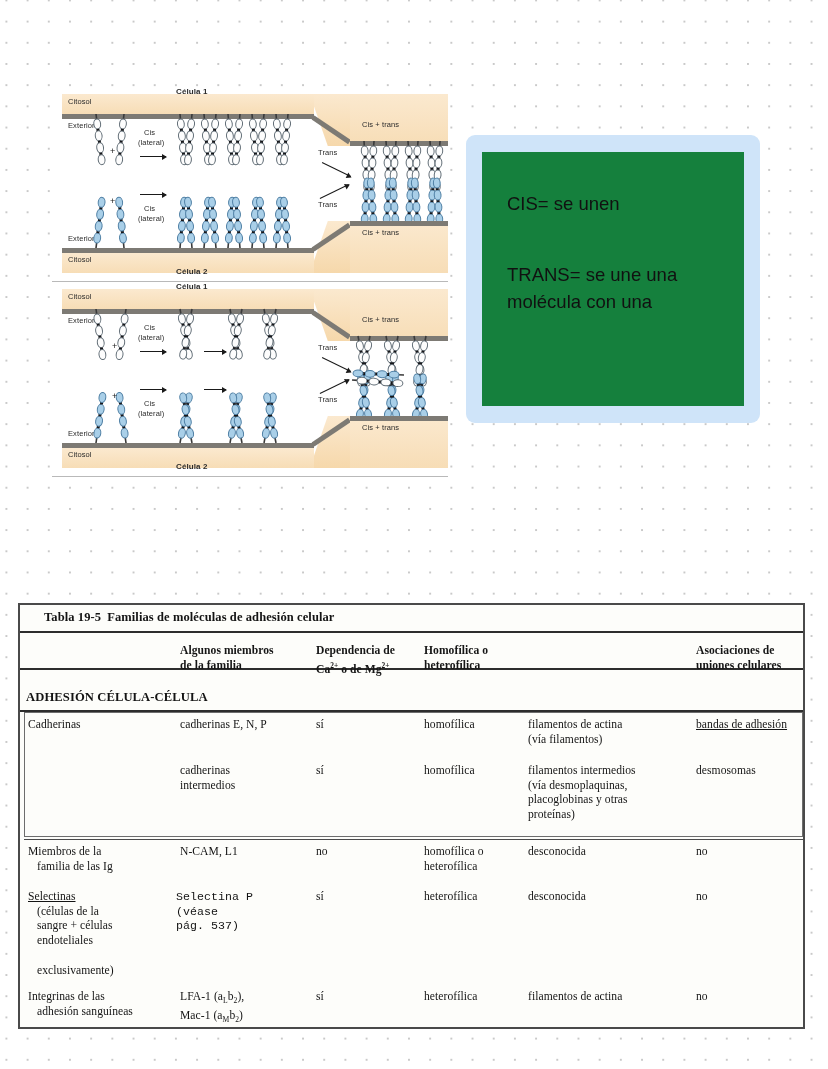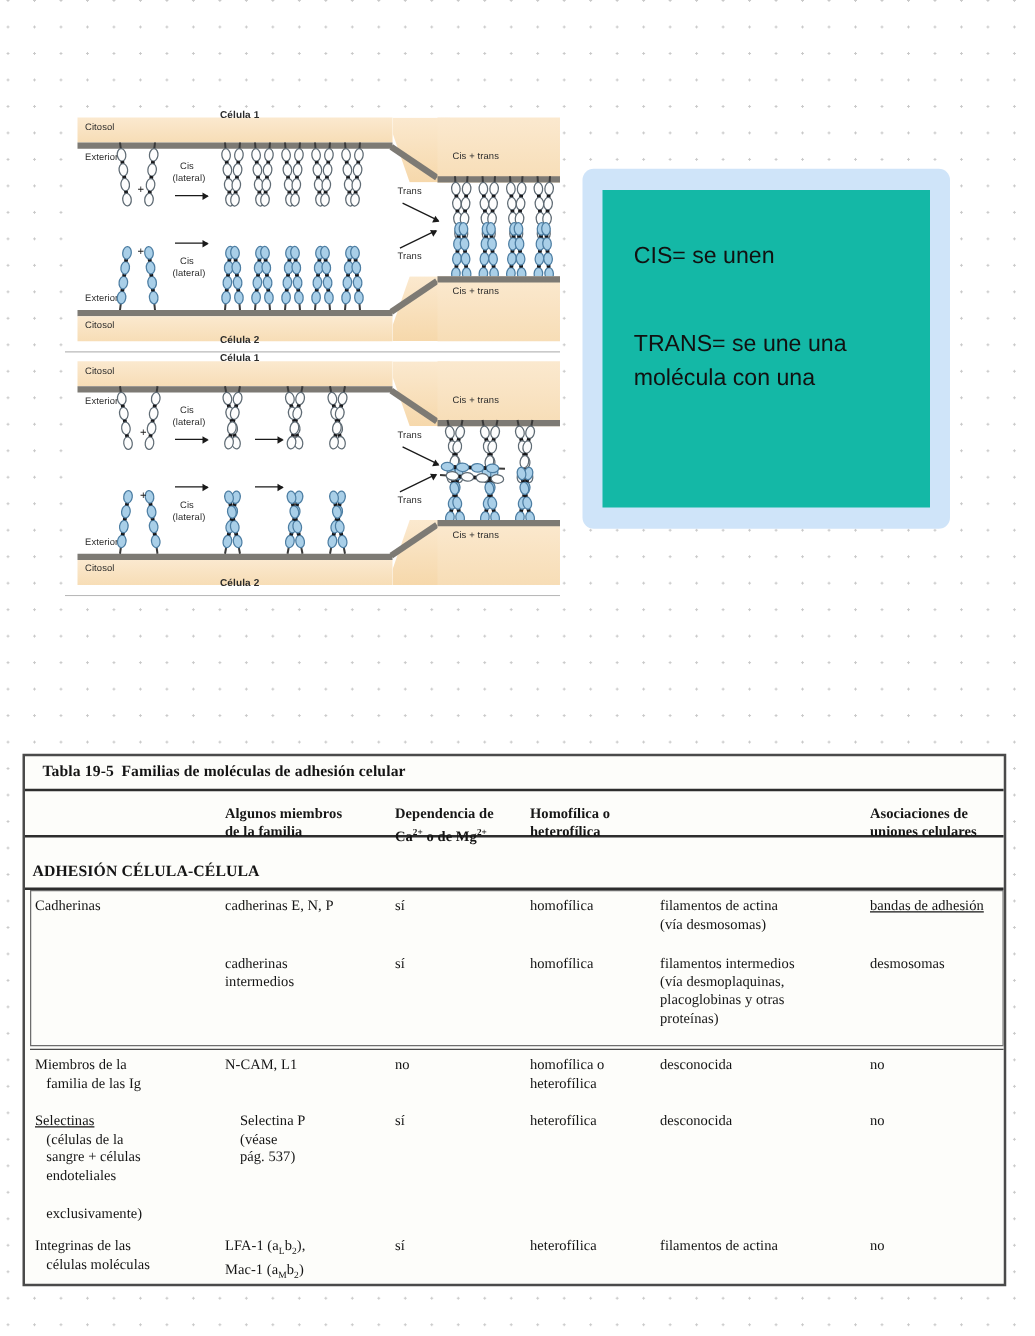--- a/index.html
+++ b/index.html
@@ -122,21 +122,21 @@
     width: 294px;
     height: 288px;
     background: #cfe4f9;
     border-radius: 9px;
     box-sizing: border-box;
     padding: 17px 16px;
   }
   #callout-inner {
     width: 100%;
     height: 100%;
-    background: #14b8a6;
+    background: #15803d;
     box-sizing: border-box;
     padding: 38px 22px 0 25px;
   }
   .callout-line {
     font-family: "Liberation Sans", sans-serif;
     font-size: 18.5px;
     line-height: 27px;
     color: #111111;
     white-space: nowrap;
   }
@@ -155,21 +155,21 @@
     overflow: hidden;
     font-family: "Liberation Serif", serif;
   }
   #tbl-title {
     position: absolute;
     left: 0; top: 0;
     width: 100%;
     height: 28px;
     box-sizing: border-box;
     border-bottom: 2.5px solid #2d2d2d;
-    padding: 5px 0 0 14px;
+    padding: 5px 0 0 24px;
     font-size: 12.5px;
     font-weight: bold;
     color: #141414;
     letter-spacing: .1px;
     white-space: nowrap;
   }
   #tbl-title .t-num { margin-right: 6px; }
 
   #tbl-head {
     position: absolute;
@@ -479,21 +479,21 @@
 
   <div id="cadherin-block"></div>
 
   <div class="row" style="top:113px; height:44px;">
     <div class="cell" style="left:8px; width:150px;">Cadherinas</div>
     <div class="cell" style="left:160px; width:140px;">cadherinas E, N, P</div>
     <div class="cell" style="left:296px; width:100px;">sí</div>
     <div class="cell" style="left:404px; width:104px;">homofílica</div>
     <div class="cell" style="left:508px; width:170px;">
       <span>filamentos de actina</span><br>
-      <span>(vía desmosomas)</span>
+      <span>(vía filamentos)</span>
     </div>
     <div class="cell" style="left:676px; width:130px; white-space:nowrap;text-decoration:underline;">bandas de adhesión</div>
   </div>
 
   <div class="row" style="top:159px; height:72px;">
     <div class="cell" style="left:160px; width:140px;">
       <span>cadherinas</span><br>
       <span>intermedios</span>
     </div>
     <div class="cell" style="left:296px; width:100px;">sí</div>
@@ -525,35 +525,35 @@
   </div>
 
   <div class="row" style="top:285px; height:90px;">
     <div class="cell" style="left:8px; width:150px;text-decoration:underline;">
       <span>Selectinas</span><br>
       <span class="indent" style="display:inline-block;">(células de la</span><br>
       <span class="indent" style="display:inline-block;">sangre + células</span><br>
       <span class="indent" style="display:inline-block;">endoteliales</span><br>
       <span class="indent" style="display:inline-block;margin-top:16px;">exclusivamente)</span>
     </div>
-    <div class="cell" style="left:172px; width:140px;">
+    <div class="cell" style="left:156px; width:140px;font-family:Liberation Mono, monospace;">
       <span>Selectina P</span><br>
       <span>(véase</span><br>
       <span>pág. 537)</span>
     </div>
     <div class="cell" style="left:296px; width:100px;">sí</div>
     <div class="cell" style="left:404px; width:104px;">heterofílica</div>
     <div class="cell" style="left:508px; width:170px;">desconocida</div>
     <div class="cell" style="left:676px; width:130px;">no</div>
   </div>
 
   <div class="row" style="top:385px; height:36px;">
     <div class="cell" style="left:8px; width:156px;">
       <span>Integrinas de las</span><br>
-      <span class="indent" style="display:inline-block;">células moléculas</span>
+      <span class="indent" style="display:inline-block;">adhesión sanguíneas</span>
     </div>
     <div class="cell" style="left:160px; width:140px;">
       <span>LFA-1 (a</span><sub>L</sub><span>b</span><sub>2</sub><span>),</span><br>
       <span>Mac-1 (a</span><sub>M</sub><span>b</span><sub>2</sub><span>)</span>
     </div>
     <div class="cell" style="left:296px; width:100px;">sí</div>
     <div class="cell" style="left:404px; width:104px;">heterofílica</div>
     <div class="cell" style="left:508px; width:170px;">filamentos de actina</div>
     <div class="cell" style="left:676px; width:130px;">no</div>
   </div>

